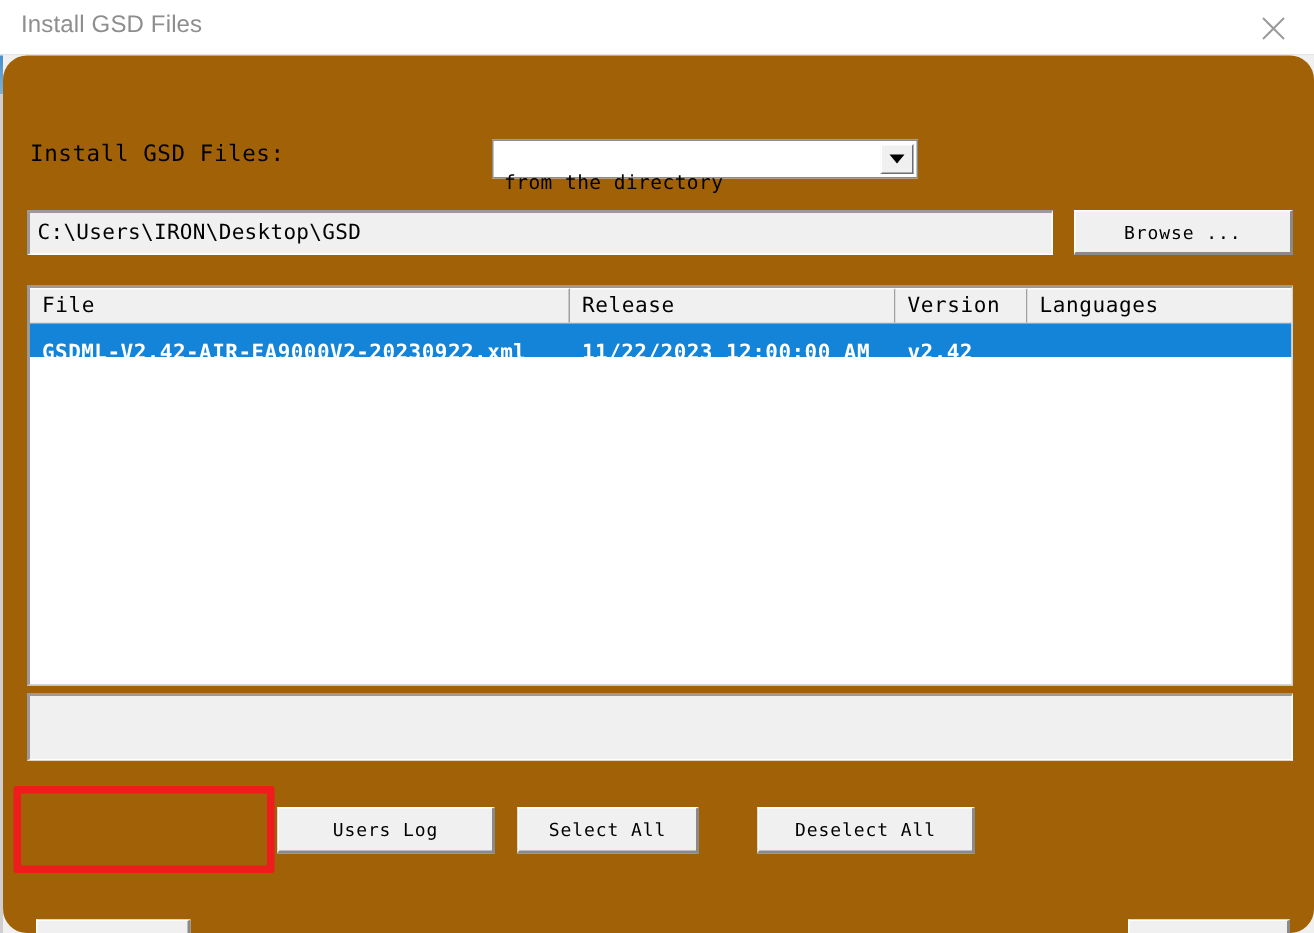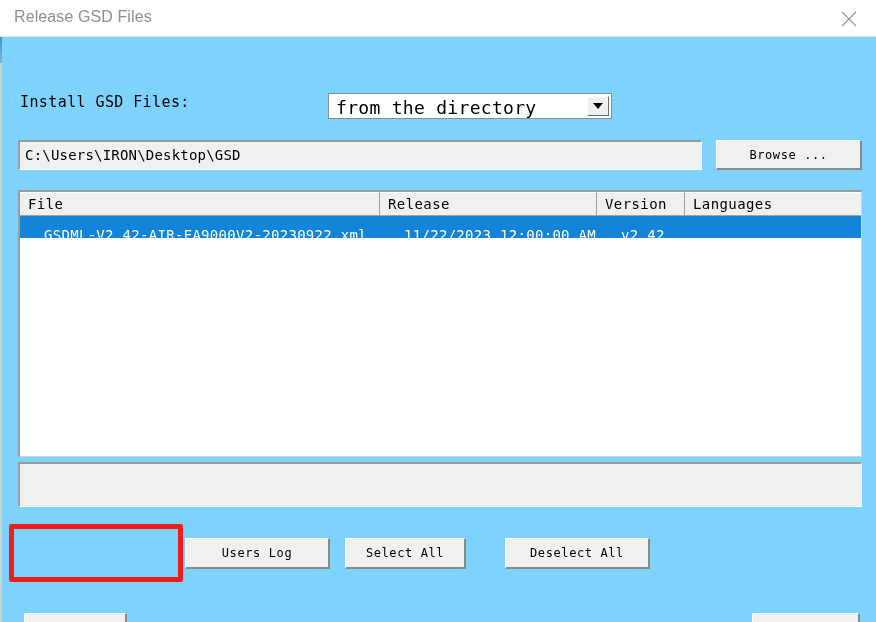--- a/index.html
+++ b/index.html
@@ -59,21 +59,22 @@
     left: 0; top: 37px;
     width: 2px; height: 585px;
     background: linear-gradient(to bottom, #4a90c8 0px, #7fb2d6 26px, #cfcfcf 26px, #cfcfcf 100%);
   }
 
   
   .body-area {
     position: absolute;
     left: 2px; top: 37px;
     width: 874px; height: 585px;
-    background: #7dd3fc;
+    background: #a16207;
+    border-radius: 16px;
   }
 
   .mono {
     font-family: "DejaVu Sans Mono", "Liberation Mono", monospace;
   }
 
   .label-install {
     position: absolute;
     left: 18px; top: 56px;
     font-size: 15px;
@@ -86,22 +87,22 @@
   .combo {
     position: absolute;
     left: 326px; top: 56px;
     width: 284px; height: 26px;
     background: #ffffff;
     border: 1px solid #8b8b8b;
     box-sizing: border-box;
   }
   .combo-text {
     position: absolute;
-    left: 7px; top: 3px;
-    font-size: 18px;
+    left: 7px; top: 21px;
+    font-size: 13px;
     color: #000000;
     letter-spacing: 0.3px;
     white-space: nowrap;
   }
   .combo-arrow {
     position: absolute;
     right: 2px; top: 2px;
     width: 22px; height: 20px;
     background: #f0f0f0;
     border-top: 1px solid #ffffff;
@@ -206,23 +207,24 @@
     background: #1384d7;
   }
   .lv-td {
     position: absolute;
     top: 0; height: 38px;
     display: flex;
     align-items: center;
     font-size: 14px;
     color: #ffffff;
     letter-spacing: 0.3px;
-    padding-left: 24px;
-    box-sizing: border-box;
-    white-space: nowrap;
+    padding-left: 8px;
+    box-sizing: border-box;
+    white-space: nowrap;
+    font-weight: bold;
   }
 
   
   .status-panel {
     position: absolute;
     left: 16px; top: 425px;
     width: 844px; height: 45px;
     background: #f0f0f0;
     border-top: 2px solid #9a9a9a;
     border-left: 2px solid #9a9a9a;
@@ -256,21 +258,21 @@
 
   .btn-close { left: 22px;  top: 576px; width: 103px; height: 31px; }
   .btn-help  { left: 750px; top: 576px; width: 108px; height: 31px; }
 </style>
 </head>
 <body>
 
 <div class="window">
 
   <div class="titlebar">
-    <div class="title-text">Release GSD Files</div>
+    <div class="title-text">Install GSD Files</div>
     <div class="close-btn">
       <span>
         <svg width="22" height="22" viewBox="0 0 22 22">
           <line x1="4" y1="4" x2="18" y2="18" stroke="#9a9a9a" stroke-width="1.3"></line>
           <line x1="18" y1="4" x2="4" y2="18" stroke="#9a9a9a" stroke-width="1.3"></line>
         </svg>
       </span>
     </div>
   </div>
 

